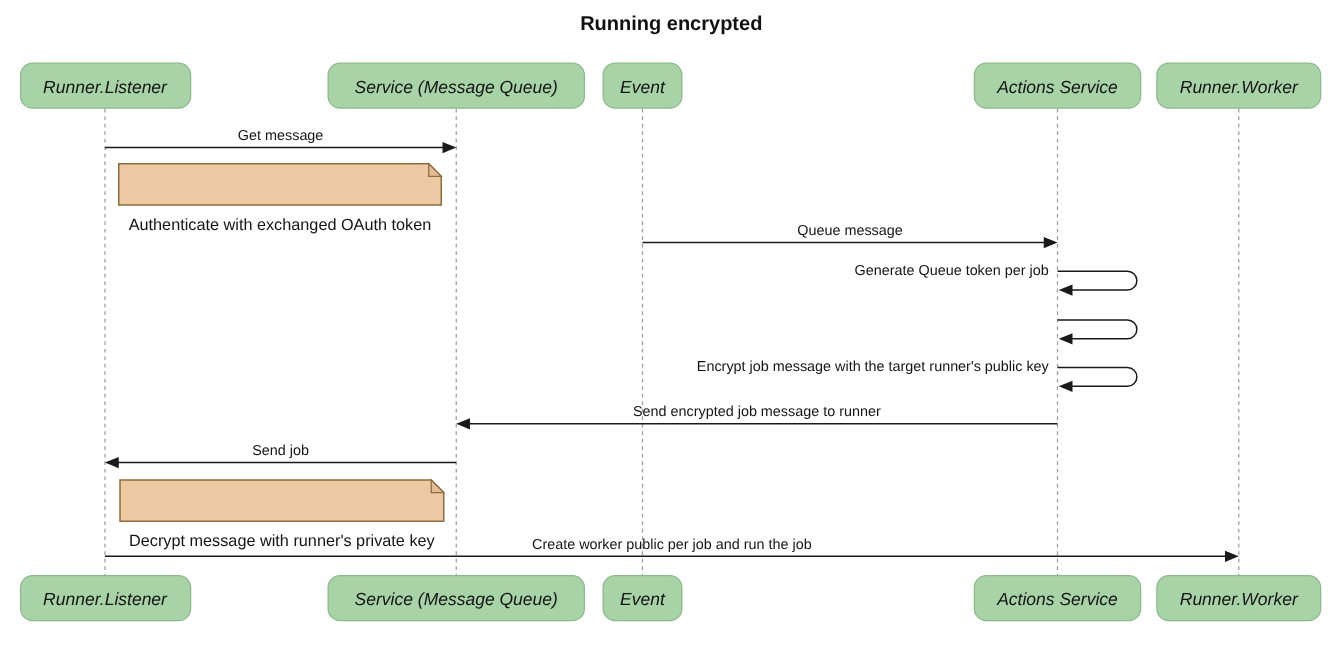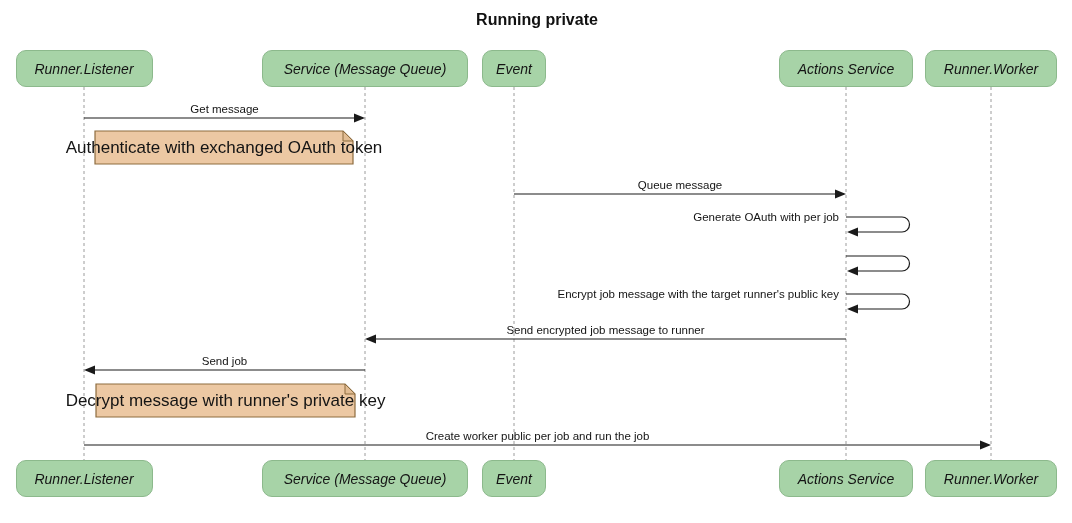--- a/index.html
+++ b/index.html
@@ -49,24 +49,25 @@
     font-size: 11.5px;
     color: #141414;
     white-space: nowrap;
     line-height: 14px;
   }
   .note-label {
     position: absolute;
     display: flex;
     align-items: center;
     justify-content: center;
-    font-size: 17px;
+    font-size: 13px;
     color: #141414;
     white-space: nowrap;
     box-sizing: border-box;
+    margin-top: 32px;
   }
 </style>
 </head>
 <body>
 
 <div id="canvas">
   <svg id="diagram-svg" width="1072" height="523">
       <line x1="84" y1="87" x2="84" y2="461" stroke="#9c9c9c" stroke-width="1" stroke-dasharray="3,3"></line>
       <line x1="365" y1="87" x2="365" y2="461" stroke="#9c9c9c" stroke-width="1" stroke-dasharray="3,3"></line>
       <line x1="514" y1="87" x2="514" y2="461" stroke="#9c9c9c" stroke-width="1" stroke-dasharray="3,3"></line>
@@ -86,33 +87,33 @@
       <polygon points="847,309 858,304.5 858,313.5" fill="#1a1a1a"></polygon>
       <line x1="846" y1="339" x2="367" y2="339" stroke="#1a1a1a" stroke-width="1.2"></line>
       <polygon points="365,339 376,334.5 376,343.5" fill="#1a1a1a"></polygon>
       <line x1="365" y1="370" x2="86" y2="370" stroke="#1a1a1a" stroke-width="1.2"></line>
       <polygon points="84,370 95,365.5 95,374.5" fill="#1a1a1a"></polygon>
       <path d="M 96 384 L 345 384 L 355 394 L 355 417 L 96 417 Z" fill="#ecc8a3" stroke="#8d6c3f" stroke-width="1.2"></path>
       <path d="M 345 384 L 345 394 L 355 394 Z" fill="#e2bd94" stroke="#8d6c3f" stroke-width="1"></path>
       <line x1="84" y1="445" x2="989" y2="445" stroke="#1a1a1a" stroke-width="1.2"></line>
       <polygon points="991,445 980,440.5 980,449.5" fill="#1a1a1a"></polygon>
     </svg>
-  <div class="diagram-title">Running private</div>
+  <div class="diagram-title">Running encrypted</div>
 <div class="actor-box" style="left: 15.5px; top: 50px; width: 137px; background: rgb(167, 211, 167); border: 1px solid rgb(140, 185, 140);">Runner.Listener</div>
     <div class="actor-box" style="left: 15.5px; top: 460px; width: 137px; background: rgb(167, 211, 167); border: 1px solid rgb(140, 185, 140);">Runner.Listener</div>
     <div class="actor-box" style="left: 262px; top: 50px; width: 206px; background: rgb(167, 211, 167); border: 1px solid rgb(140, 185, 140);">Service (Message Queue)</div>
     <div class="actor-box" style="left: 262px; top: 460px; width: 206px; background: rgb(167, 211, 167); border: 1px solid rgb(140, 185, 140);">Service (Message Queue)</div>
     <div class="actor-box" style="left: 482px; top: 50px; width: 64px; background: rgb(167, 211, 167); border: 1px solid rgb(140, 185, 140);">Event</div>
     <div class="actor-box" style="left: 482px; top: 460px; width: 64px; background: rgb(167, 211, 167); border: 1px solid rgb(140, 185, 140);">Event</div>
     <div class="actor-box" style="left: 779px; top: 50px; width: 134px; background: rgb(167, 211, 167); border: 1px solid rgb(140, 185, 140);">Actions Service</div>
     <div class="actor-box" style="left: 779px; top: 460px; width: 134px; background: rgb(167, 211, 167); border: 1px solid rgb(140, 185, 140);">Actions Service</div>
     <div class="actor-box" style="left: 925px; top: 50px; width: 132px; background: rgb(167, 211, 167); border: 1px solid rgb(140, 185, 140);">Runner.Worker</div>
     <div class="actor-box" style="left: 925px; top: 460px; width: 132px; background: rgb(167, 211, 167); border: 1px solid rgb(140, 185, 140);">Runner.Worker</div>
     <div class="msg-label" style="left: 224.5px; top: 102px;">Get message</div>
     <div class="note-label" style="left: 95px; top: 131px; width: 258px; height: 33px;">Authenticate with exchanged OAuth token</div>
     <div class="msg-label" style="left: 680px; top: 178px;">Queue message</div>
-    <div class="self-label" style="left: 839px; top: 217px;">Generate OAuth with per job</div>
+    <div class="self-label" style="left: 839px; top: 217px;">Generate Queue token per job</div>
     <div class="self-label" style="left: 839px; top: 294px;">Encrypt job message with the target runner's public key</div>
     <div class="msg-label" style="left: 605.5px; top: 323px;">Send encrypted job message to runner</div>
     <div class="msg-label" style="left: 224.5px; top: 354px;">Send job</div>
     <div class="note-label" style="left: 96px; top: 384px; width: 259px; height: 33px;">Decrypt message with runner's private key</div>
     <div class="msg-label" style="left: 537.5px; top: 429px;">Create worker public per job and run the job</div>
   </div>
 
 </body></html>

